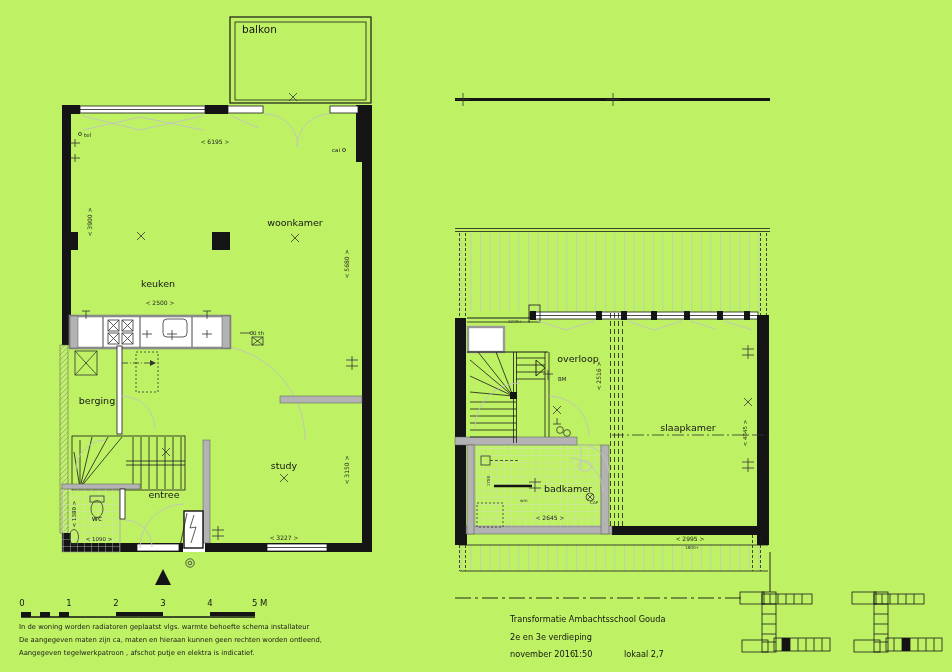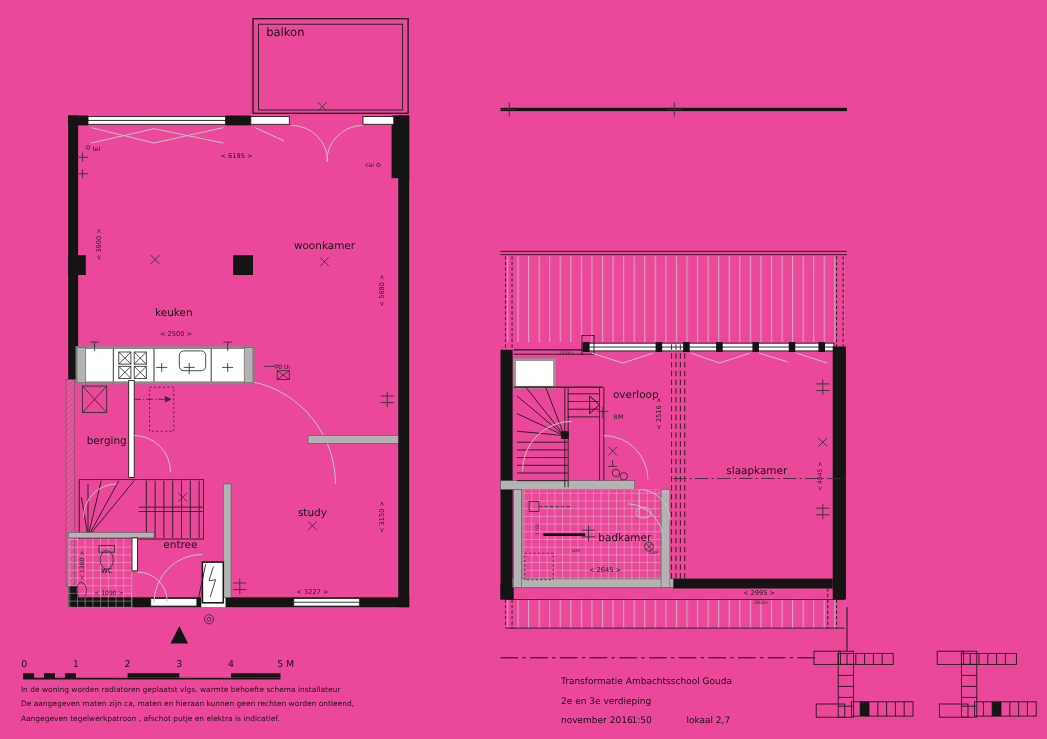--- a/index.html
+++ b/index.html
@@ -1,16 +1,16 @@
 <!DOCTYPE html>
 <html><head>
 <meta charset="utf-8">
 <style>
   html,body{margin:0;padding:0;background:#fff;}
-  #stage{position:relative;width:952px;height:672px;background:#ec4899;overflow:hidden;
+  #stage{position:relative;width:952px;height:672px;background:#bef264;overflow:hidden;
          font-family:"DejaVu Sans", sans-serif;}
   svg{position:absolute;left:0;top:0;}
   text{fill:#151515;}
   .t-room{font-size:9.5px;}
   .t-balk{font-size:10.5px;}
   .t-dim{font-size:6px;fill:#222;}
   .t-small{font-size:5.5px;fill:#222;}
   .t-tiny{font-size:4.2px;fill:#333;}
   .t-wc{font-size:7.5px;}
   .t-note{font-size:6.8px;fill:#1a1a1a;}

